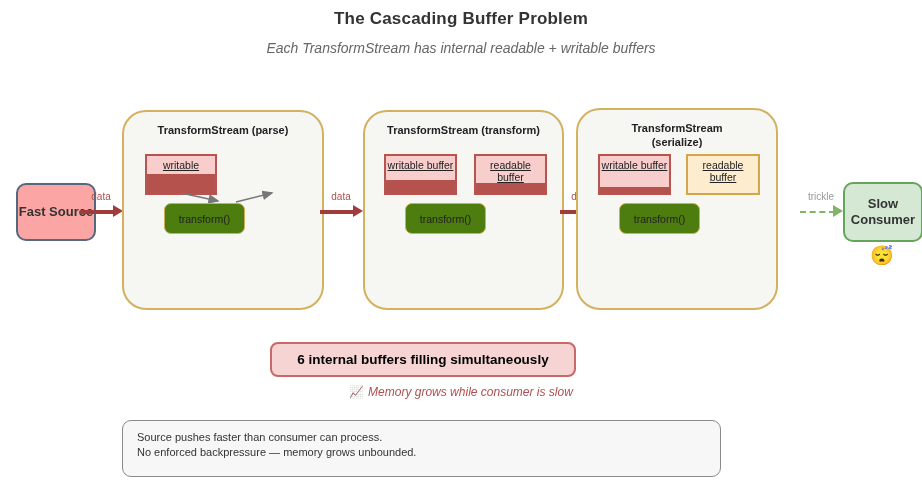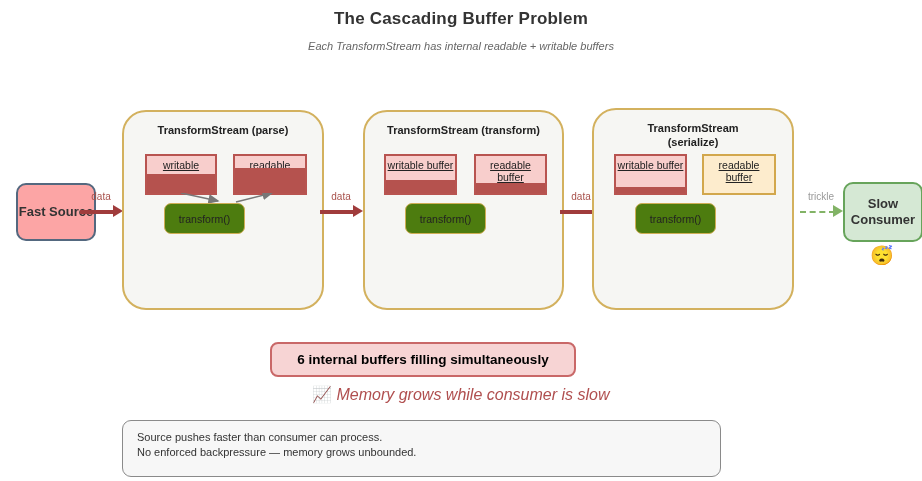--- a/index.html
+++ b/index.html
@@ -3,21 +3,21 @@
 <meta charset="utf-8">
 <style>
   html,body{margin:0;padding:0;background:#fff;}
   .canvas{
     position:relative;width:922px;height:481px;background:#fff;overflow:hidden;
     font-family:"Liberation Sans",sans-serif;color:#333;
   }
   .title{position:absolute;top:9px;left:0;width:100%;text-align:center;
     font-size:17px;font-weight:bold;color:#333;letter-spacing:.2px;}
   .subtitle{position:absolute;top:40px;left:0;width:100%;text-align:center;
-    font-size:11px;font-style:italic;color:#666;}
+    font-size:14px;font-style:italic;color:#666;}
 
   
   .endpoint{position:absolute;display:flex;align-items:center;justify-content:center;
     text-align:center;font-weight:bold;font-size:13px;line-height:1.25;border-radius:10px;}
   .source{left:16px;top:183px;width:76px;height:54px;background:#fca5a5;border:2px solid#54687f;}
   .consumer{left:843px;top:182px;width:76px;height:56px;background:#d5e8d4;border:2px solid #67a45b;}
   .sleep-emoji{position:absolute;left:860px;top:244px;width:44px;text-align:center;font-size:19px;}
 
   
   .flow{position:absolute;top:191px;width:42px;text-align:center;}
@@ -27,21 +27,21 @@
   .flow .head{position:absolute;right:-1px;top:0;width:0;height:0;
     border-left:10px solid #a03c3c;border-top:6.5px solid transparent;border-bottom:6.5px solid transparent;}
   .flow.trickle .flow-label{color:#9a9a9a;}
   .flow.trickle .shaft{height:0;top:6px;background:none;border-top:2px dashed #82b366;}
   .flow.trickle .head{border-left-color:#82b366;}
 
   
   .stage{position:absolute;background:#f6f6f3;border:2px solid #d3b15e;border-radius:24px;}
   .s1{left:122px;top:110px;width:198px;height:196px;}
   .s2{left:363px;top:110px;width:197px;height:196px;}
-  .s3{left:592px;top:108px;width:198px;height:198px;}
+  .s3{left:576px;top:108px;width:198px;height:198px;}
   .stage-title{position:absolute;top:12px;left:0;width:100%;text-align:center;
     font-size:11px;font-weight:bold;color:#222;line-height:1.25;}
   .s3 .stage-title{padding:0 40px;width:118px;}
 
   .buf{position:absolute;background:#f8cecc;border:2px solid #b85450;overflow:hidden;}
   .buf-label{position:absolute;top:3px;left:0;width:100%;text-align:center;
     font-size:10.5px;color:#222;line-height:1.15;z-index:1;text-decoration:underline;}
   .buf-fill{position:absolute;bottom:0;left:0;width:100%;background:#b5524e;z-index:2;}
   .buf.empty{background:#fdeccd;border-color:#d2a74c;}
 
@@ -58,21 +58,21 @@
   .s3 .transform-fn{left:41px;top:93px;width:79px;height:29px;}
 
   .stage-arrows{position:absolute;left:0;top:0;width:100%;height:100%;pointer-events:none;}
 
   
   .banner{position:absolute;left:270px;top:342px;width:302px;height:31px;
     background:#f7d4d4;border:2px solid #c96868;border-radius:8px;
     display:flex;align-items:center;justify-content:center;
     font-size:13.5px;font-weight:bold;color:#000000;}
   .memory-note{position:absolute;top:385px;left:0;width:100%;text-align:center;
-    font-size:16px;font-style:italic;color:#b04f4f;}
+    font-size:12px;font-style:italic;color:#b04f4f;}
   .memory-note .mn-emoji{font-style:normal;filter:grayscale(60%);margin-right:4px;}
   .note-box{position:absolute;left:122px;top:420px;width:599px;height:57px;box-sizing:border-box;
     background:#f7f7f7;border:1px solid #8a8a8a;border-radius:9px;padding:9px 14px;
     font-size:11px;color:#333;line-height:14.5px;}
 </style>
 </head>
 <body>
 
 <div class="canvas">
 
@@ -89,24 +89,20 @@
         <div class="shaft"></div>
         <div class="head"></div>
       </div>
   </div>
 
   <div class="stage s1">
     <div class="stage-title">TransformStream (parse)</div>
     <div class="buf writable">
       <span class="buf-label">writable</span>
       <div class="buf-fill" style="height: 52%;"></div>
-    </div>
-    <div class="buf readable">
-      <span class="buf-label">readable</span>
-      <div class="buf-fill" style="height: 68%;"></div>
     </div>
     <svg class="stage-arrows" viewBox="0 0 198 196">
       <defs>
         <marker id="gah" markerWidth="8" markerHeight="8" refX="6" refY="3" orient="auto">
           <path d="M0,0 L7,3 L0,6 z" fill="#777"></path>
         </marker>
       </defs>
       <line x1="57" y1="81" x2="94" y2="89" stroke="#777" stroke-width="1.6" marker-end="url(#gah)"></line>
       <line x1="112" y1="90" x2="148" y2="81" stroke="#777" stroke-width="1.6" marker-end="url(#gah)"></line>
     </svg>

